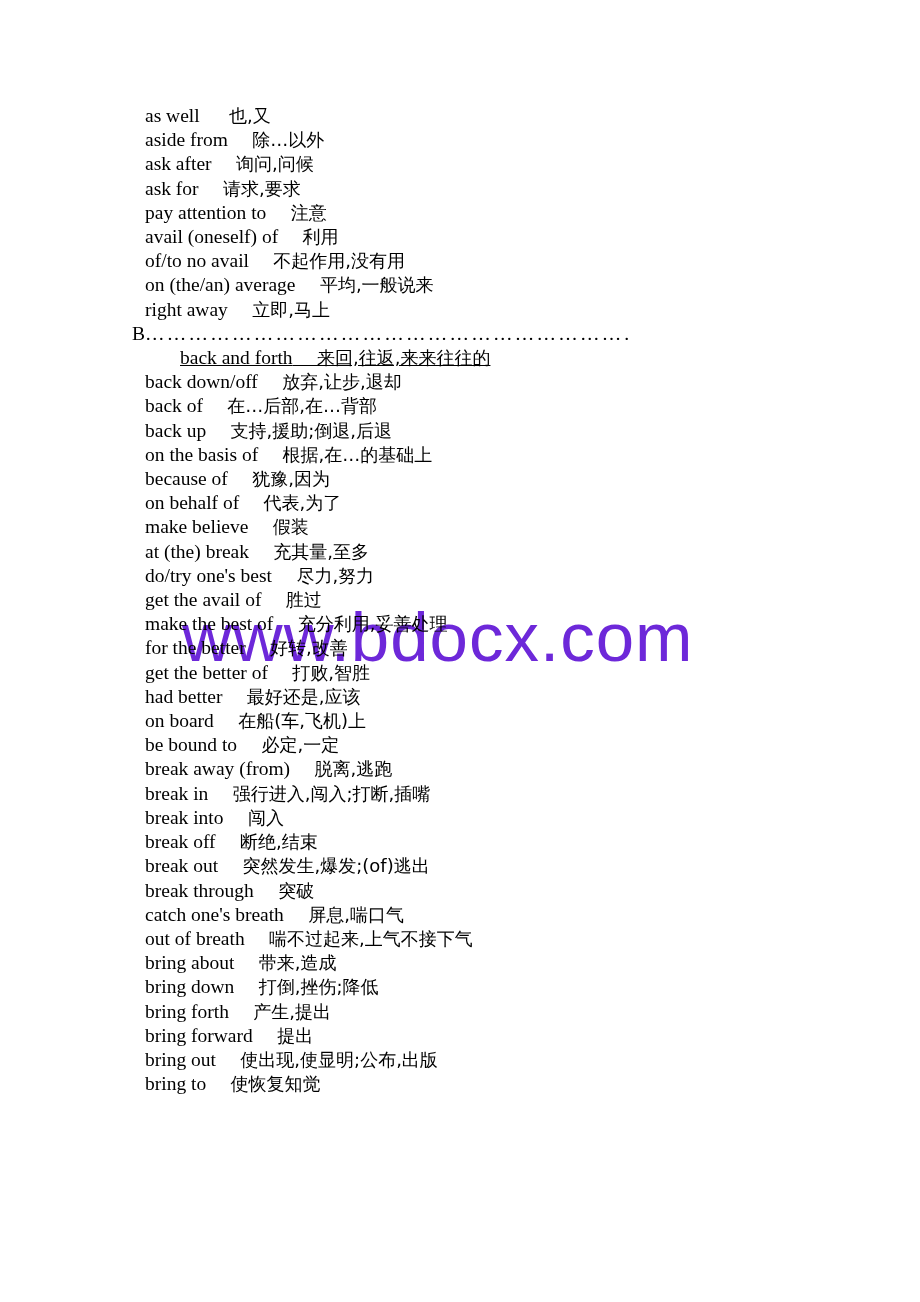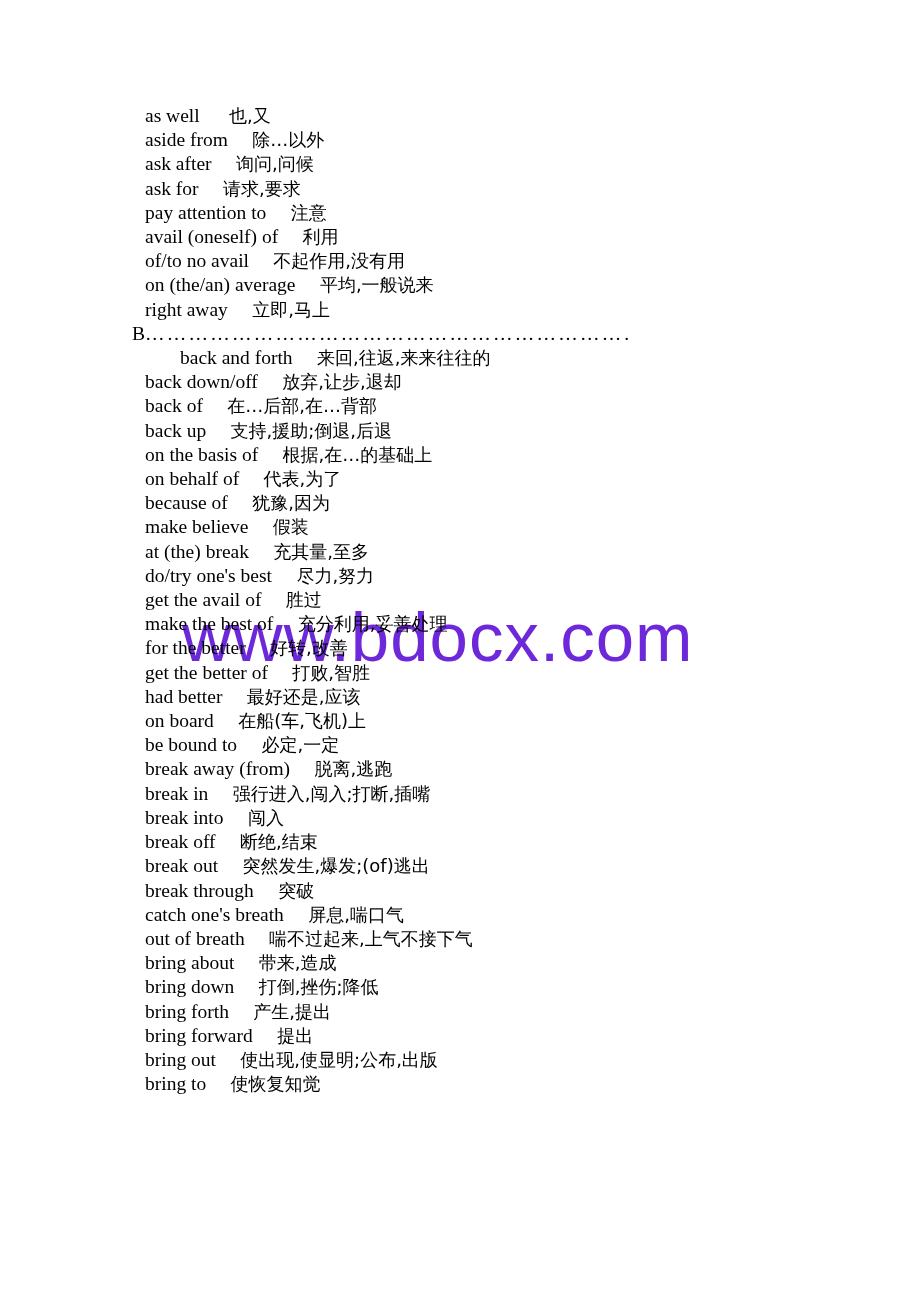--- a/index.html
+++ b/index.html
@@ -51,20 +51,21 @@
 
   .entry {
     font-size: 19.5px;
     line-height: 24.2px;
     white-space: pre;
     margin: 0;
     padding: 0 0 0 13px;
   }
   .entry.indent {
     padding-left: 48px;
+    text-decoration: underline;
   }
   .entry .en {
     font-family: "Liberation Serif", "DejaVu Serif", serif;
   }
   .entry .cn {
     font-family: "DejaVu Sans", "Liberation Sans", sans-serif;
     font-size: 18px;
   }
 
   
@@ -107,22 +108,22 @@
       <div class="entry"><span class="en">right away</span><span class="gapspace">     </span><span class="cn">立即,马上</span></div>
       <div class="section-divider">
         <span class="letter">B</span>
         <span class="leader">………………………………………………………………………….</span>
       </div>
       <div class="entry indent"><span class="en">back and forth</span><span class="gapspace">     </span><span class="cn">来回,往返,来来往往的</span></div>
       <div class="entry"><span class="en">back down/off</span><span class="gapspace">     </span><span class="cn">放弃,让步,退却</span></div>
       <div class="entry"><span class="en">back of</span><span class="gapspace">     </span><span class="cn">在…后部,在…背部</span></div>
       <div class="entry"><span class="en">back up</span><span class="gapspace">     </span><span class="cn">支持,援助;倒退,后退</span></div>
       <div class="entry"><span class="en">on the basis of</span><span class="gapspace">     </span><span class="cn">根据,在…的基础上</span></div>
+      <div class="entry"><span class="en">because of</span><span class="gapspace">     </span><span class="cn">犹豫,因为</span></div>
       <div class="entry"><span class="en">on behalf of</span><span class="gapspace">     </span><span class="cn">代表,为了</span></div>
-      <div class="entry"><span class="en">because of</span><span class="gapspace">     </span><span class="cn">犹豫,因为</span></div>
       <div class="entry"><span class="en">make believe</span><span class="gapspace">     </span><span class="cn">假装</span></div>
       <div class="entry"><span class="en">at (the) break</span><span class="gapspace">     </span><span class="cn">充其量,至多</span></div>
       <div class="entry"><span class="en">do/try one's best</span><span class="gapspace">     </span><span class="cn">尽力,努力</span></div>
       <div class="entry"><span class="en">get the avail of</span><span class="gapspace">     </span><span class="cn">胜过</span></div>
       <div class="entry"><span class="en">make the best of</span><span class="gapspace">     </span><span class="cn">充分利用,妥善处理</span></div>
       <div class="entry"><span class="en">for the better</span><span class="gapspace">     </span><span class="cn">好转,改善</span></div>
       <div class="entry"><span class="en">get the better of</span><span class="gapspace">     </span><span class="cn">打败,智胜</span></div>
       <div class="entry"><span class="en">had better</span><span class="gapspace">     </span><span class="cn">最好还是,应该</span></div>
       <div class="entry"><span class="en">on board</span><span class="gapspace">     </span><span class="cn">在船(车,飞机)上</span></div>
       <div class="entry"><span class="en">be bound to</span><span class="gapspace">     </span><span class="cn">必定,一定</span></div>

